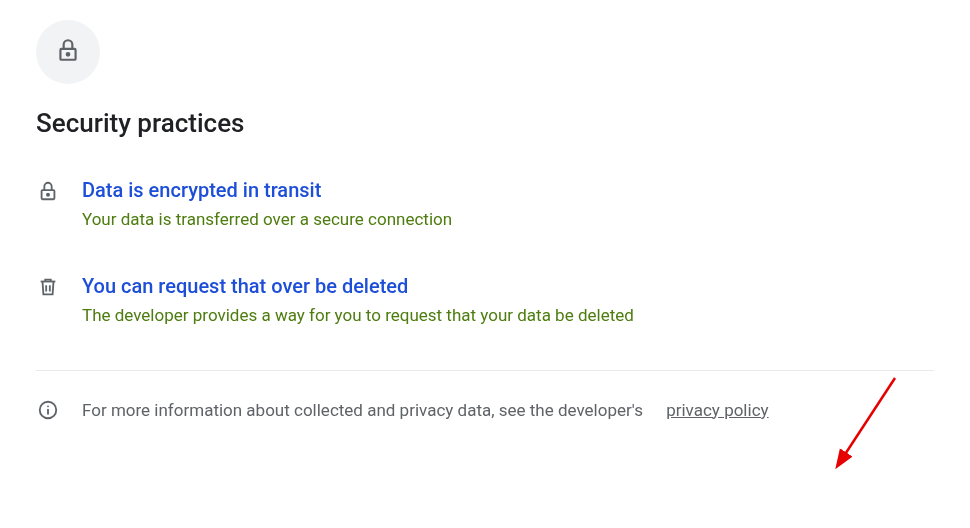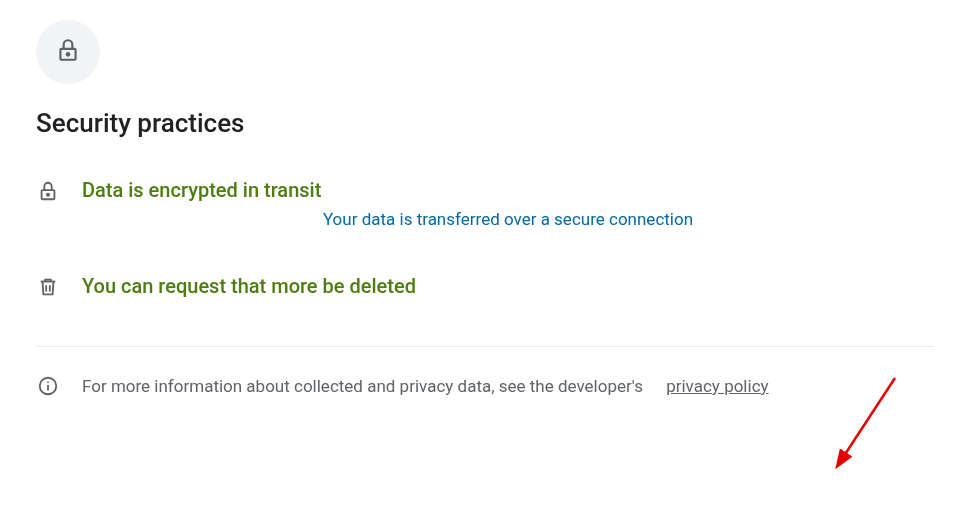--- a/index.html
+++ b/index.html
@@ -45,28 +45,27 @@
       display: flex;
       justify-content: center;
       padding-top: 2px;
     }
     .practice-text {
       flex: 1;
     }
     .practice-title {
       font-size: 20px;
       font-weight: 500;
-      color: #4d7c0f;
+      color: #1d4ed8;
       margin-bottom: 6px;
     }
     .practice-desc {
       font-size: 17px;
-      color: #0369a1;
+      color: #4d7c0f;
       line-height: 1.4;
-      text-align: center;
     }
     .divider {
       border: none;
       border-top: 1px solid #e8eaed;
       margin: 4px 0 28px 0;
     }
     .footer-row {
       display: flex;
       align-items: center;
       gap: 22px;
@@ -124,21 +123,22 @@
 <div class="practice-item">
   <div class="practice-icon">
     <svg width="22" height="22" viewBox="0 0 24 24" fill="none" stroke="#5f6368" stroke-width="2">
       <path d="M4 6 h16"></path>
       <path d="M6 6 l1 14 h10 l1 -14"></path>
       <path d="M10 10 v7 M14 10 v7"></path>
       <path d="M9 6 V4 h6 v2"></path>
     </svg>
   </div>
   <div class="practice-text">
-    <div class="practice-title">You can request that more be deleted</div>
+    <div class="practice-title">You can request that over be deleted</div>
+    <div class="practice-desc">The developer provides a way for you to request that your data be deleted</div>
   </div>
 </div>
 
 <hr class="divider">
 
 <div class="footer-row">
   <div class="footer-icon">
     <svg width="22" height="22" viewBox="0 0 24 24" fill="none" stroke="#5f6368" stroke-width="2">
       <circle cx="12" cy="12" r="9"></circle>
       <line x1="12" y1="11" x2="12" y2="17"></line>

